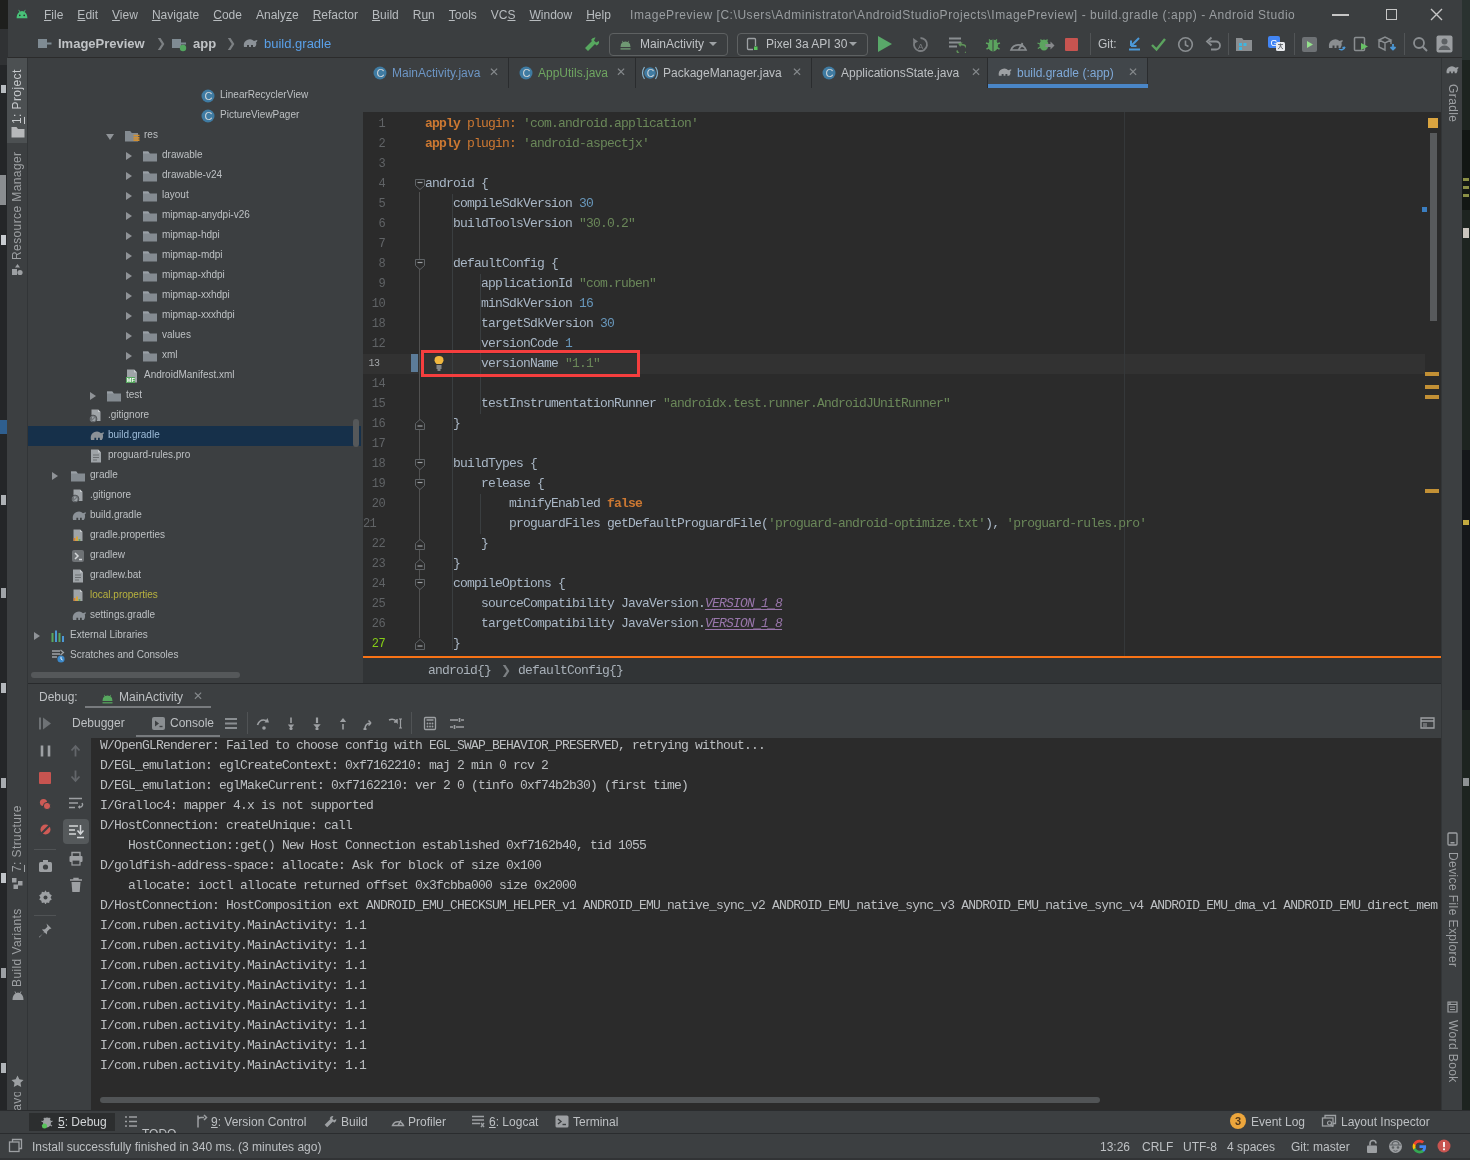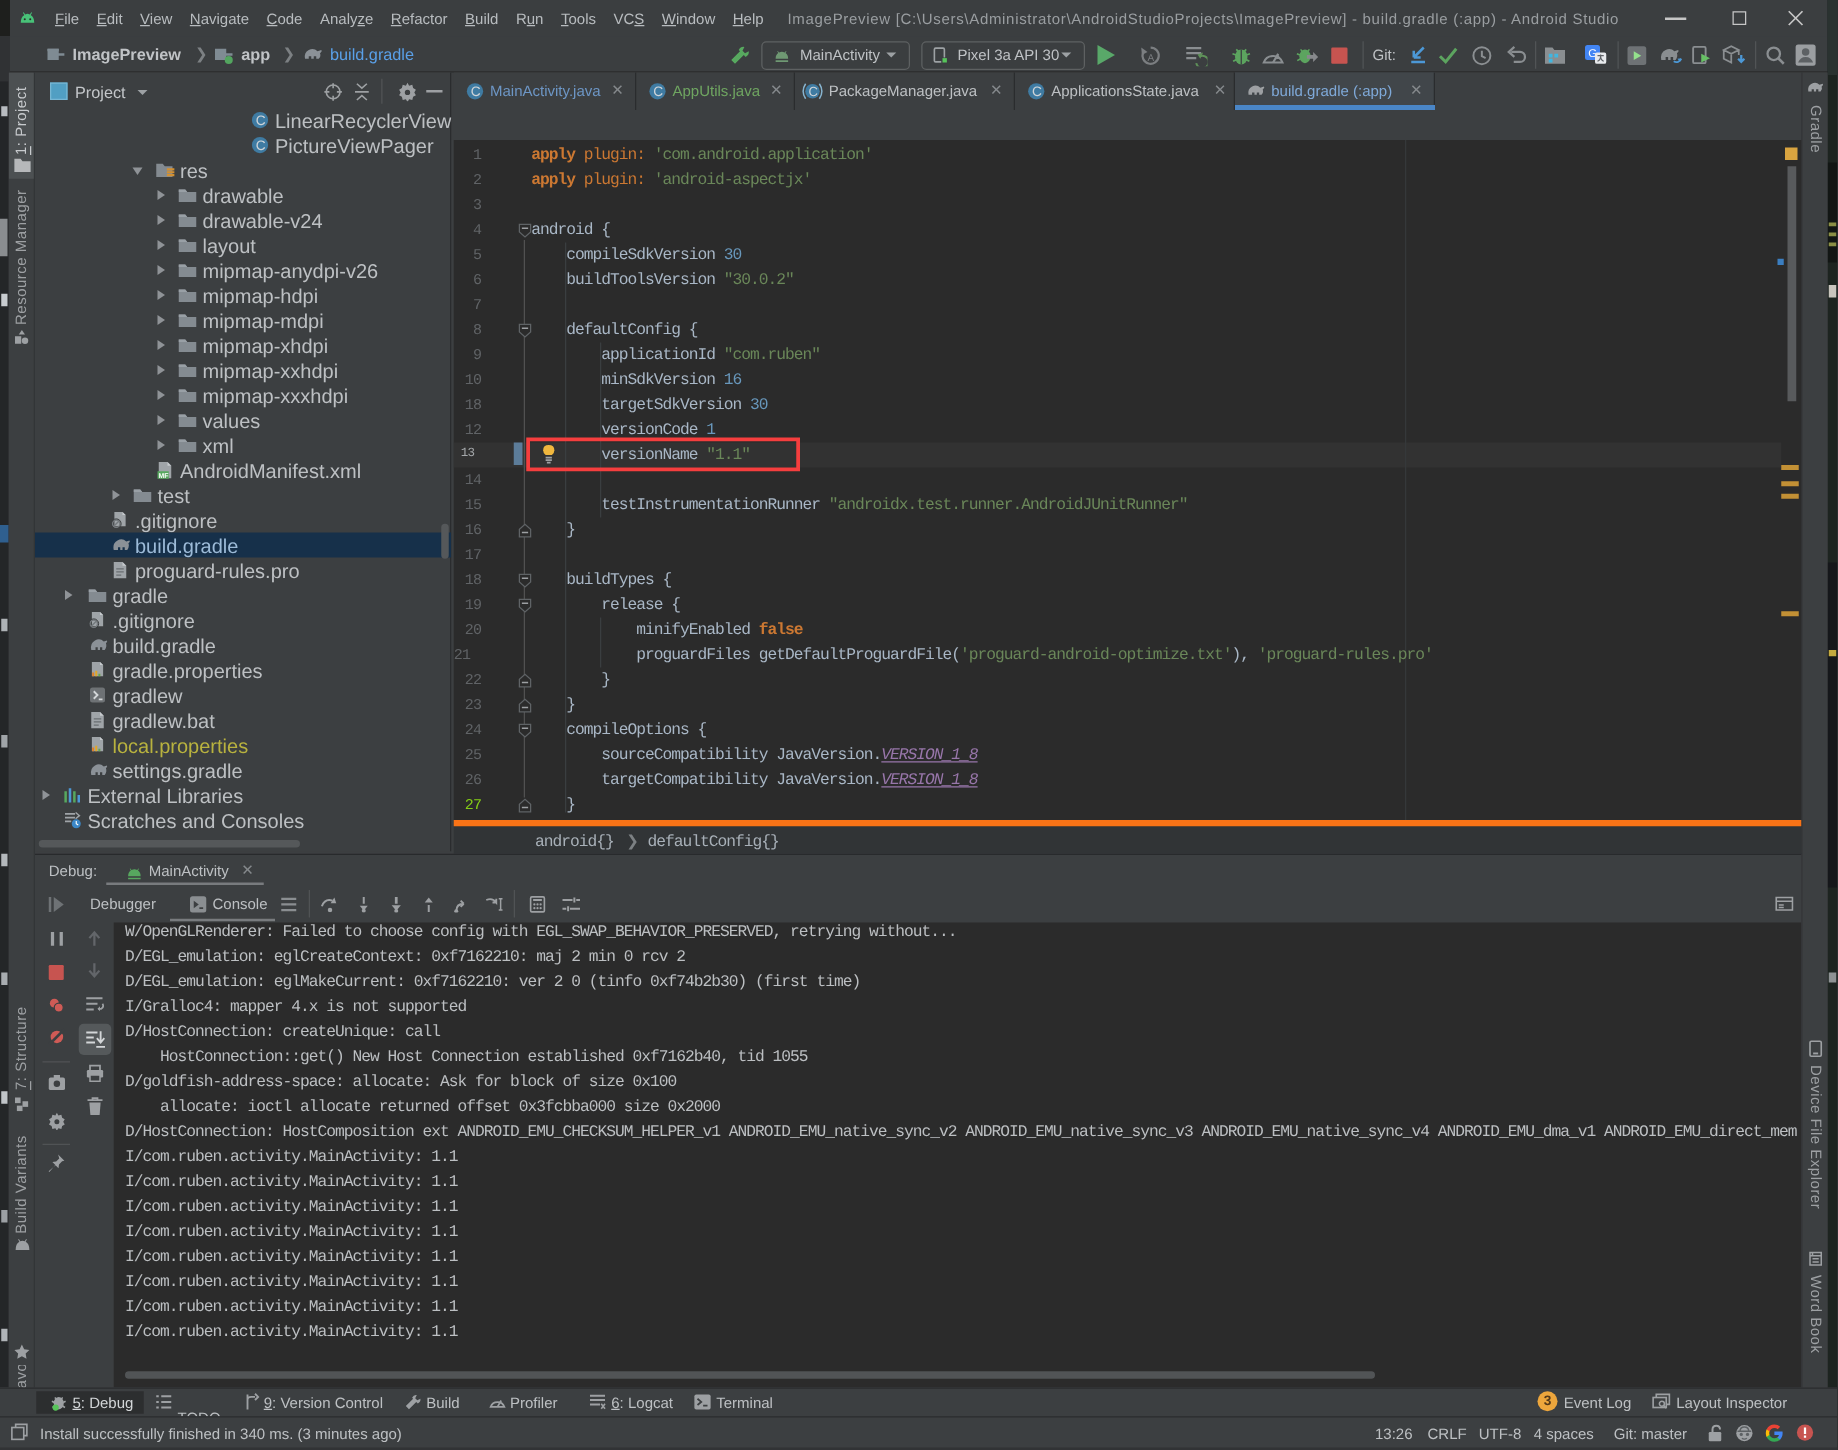--- a/index.html
+++ b/index.html
@@ -296,39 +296,21 @@
           <path d="M10 1.5 l3 3 h-3z" fill="#c6cacd"></path>
           <rect x="2" y="9" width="9" height="6" fill="#57a85f"></rect>
           <text x="2.8" y="14" font-size="5.5" fill="#fff" font-family="Liberation Sans" font-weight="bold">MF</text>
         </g>
       <g id="iresfolder">
           <path d="M1 3 h5.2 l1.6 2 h6.2 v8.5 h-13z" fill="#848b91"></path>
           <path d="M9.5 7.5 h6 M9.5 9.8 h6 M9.5 12.1 h6" stroke="#d29032" stroke-width="1.7"></path>
         </g>
     </defs>
   </svg>
-  <div class="abs" style="left:28px;top:58px;width:333px;height:623px;background:#3c3f41;border-right:1px solid #2a2c2e;overflow:hidden;" id="ptree">
-    <div class="abs" style="left:12px;top:8px;width:14px;height:14px;background:#519fc3;border:1.5px solid #77b7d4;"></div>
-    <div class="abs" style="left:32px;top:8px;color:#c3c6c9;font-size:13px;">Project</div>
-    <div class="abs" style="left:82px;top:14px;width:0;height:0;border:4px solid transparent;border-top-color:#9da1a4;"></div>
-    <svg class="abs" style="left:231px;top:8px;" width="15" height="15" viewBox="0 0 15 15">
-        <circle cx="7.5" cy="7.5" r="5.5" fill="none" stroke="#9da0a3" stroke-width="1.3"></circle>
-        <path d="M7.5 0.5 v4 M7.5 10.5 v4 M0.5 7.5 h4 M10.5 7.5 h4" stroke="#9da0a3" stroke-width="1.3"></path>
-      </svg>
-    <svg class="abs" style="left:254px;top:8px;" width="15" height="15" viewBox="0 0 15 15">
-        <path d="M3.5 1 l4 3.5 4-3.5 M3.5 14 l4 -3.5 4 3.5 M2 7.5 h11" stroke="#9da0a3" stroke-width="1.3" fill="none"></path>
-      </svg>
-    <div class="abs" style="left:277px;top:5px;width:1px;height:20px;background:#515456;"></div>
-    <svg class="abs" style="left:290px;top:7px;" width="16" height="16" viewBox="0 0 15 15">
-        <path d="M7.5 1.2 l1.2 2.1 2.4-.6 .6 2.4 2.1 1.2 -1.2 2.1 1.2 2.1 -2.1 1.2 -.6 2.4 -2.4 -.6 -1.2 2.1 -1.2 -2.1 -2.4 .6 -.6 -2.4 -2.1 -1.2 1.2 -2.1 -1.2 -2.1 2.1 -1.2 .6 -2.4 2.4 .6z" fill="#9da0a3"></path>
-        <circle cx="7.5" cy="8.4" r="2" fill="#3c3f41"></circle>
-      </svg>
-    <div class="abs" style="left:313px;top:14px;width:13px;height:1.6px;background:#9da0a3;"></div>
-  </div>
-  <div class="abs" style="left:28px;top:86px;width:333px;height:580px;overflow:hidden;font-size:16px;color:#bdc0c3;">
+  <div class="abs" style="left:28px;top:86px;width:333px;height:580px;overflow:hidden;font-size:10px;color:#bdc0c3;">
     <div class="abs" style="top:0px;left:0;width:333px;height:20px;">
         <svg class="abs" style="left:172px;top:2px;" width="16" height="16" viewBox="0 0 16 16">
           <use href="#iclass"></use>
         </svg>
         <span class="abs" style="left:192px;top:3px;">LinearRecyclerView</span>
       </div>
     <div class="abs" style="top:20px;left:0;width:333px;height:20px;">
         <svg class="abs" style="left:172px;top:2px;" width="16" height="16" viewBox="0 0 16 16">
           <use href="#iclass"></use>
         </svg>
@@ -655,21 +637,21 @@
       </svg>
     <div class="abs" style="left:58px;top:238px;width:219px;height:27px;border:3px solid #f53e3e;"></div>
   </div>
   <div class="abs" style="left:1428px;top:118px;width:10px;height:10px;background:#d9a440;"></div>
   <div class="abs" style="left:1430px;top:133px;width:7px;height:188px;background:#585a5c;"></div>
   <div class="abs" style="left:1422px;top:207px;width:5px;height:5px;background:#3b7ec0;"></div>
   <div class="abs" style="left:1425px;top:372px;width:14px;height:4px;background:#c29035;"></div>
   <div class="abs" style="left:1425px;top:385px;width:14px;height:4px;background:#c29035;"></div>
   <div class="abs" style="left:1425px;top:395px;width:14px;height:4px;background:#c29035;"></div>
   <div class="abs" style="left:1425px;top:489px;width:14px;height:4px;background:#c29035;"></div>
-  <div class="abs" style="left:363px;top:656px;width:1078px;height:27px;background:#313436;border-top:5px solid #f97316;">
+  <div class="abs" style="left:363px;top:656px;width:1078px;height:27px;background:#313436;border-top:2px solid #f97316;">
     <span class="abs mono" style="left:65px;top:5px;color:#a8b0b8;">android{}</span>
     <span class="abs" style="left:138px;top:5px;color:#7c8083;">❯</span>
     <span class="abs mono" style="left:155px;top:5px;color:#a8b0b8;">defaultConfig{}</span>
   </div>
 
   <div class="abs" style="left:28px;top:683px;width:1413px;height:427px;background:#3c3f41;border-top:1px solid #282a2c;overflow:hidden;">
     <span class="abs" style="left:11px;top:6px;color:#bdc0c3;">Debug:</span>
     <svg class="abs" style="left:72px;top:8px;" width="15" height="13" viewBox="0 0 15 13">
         <path d="M2.5 9 Q2.5 5.5 4.6 4.3 L3.8 3 4.3 2.7 5.2 4 Q6.5 3.4 7.5 3.4 Q8.5 3.4 9.8 4 L10.7 2.7 11.2 3 10.4 4.3 Q12.5 5.5 12.5 9 Z" fill="#57a85f"></path>
         <path d="M2.5 10.2 h10 v1.2 h-10z" fill="#57a85f"></path>

